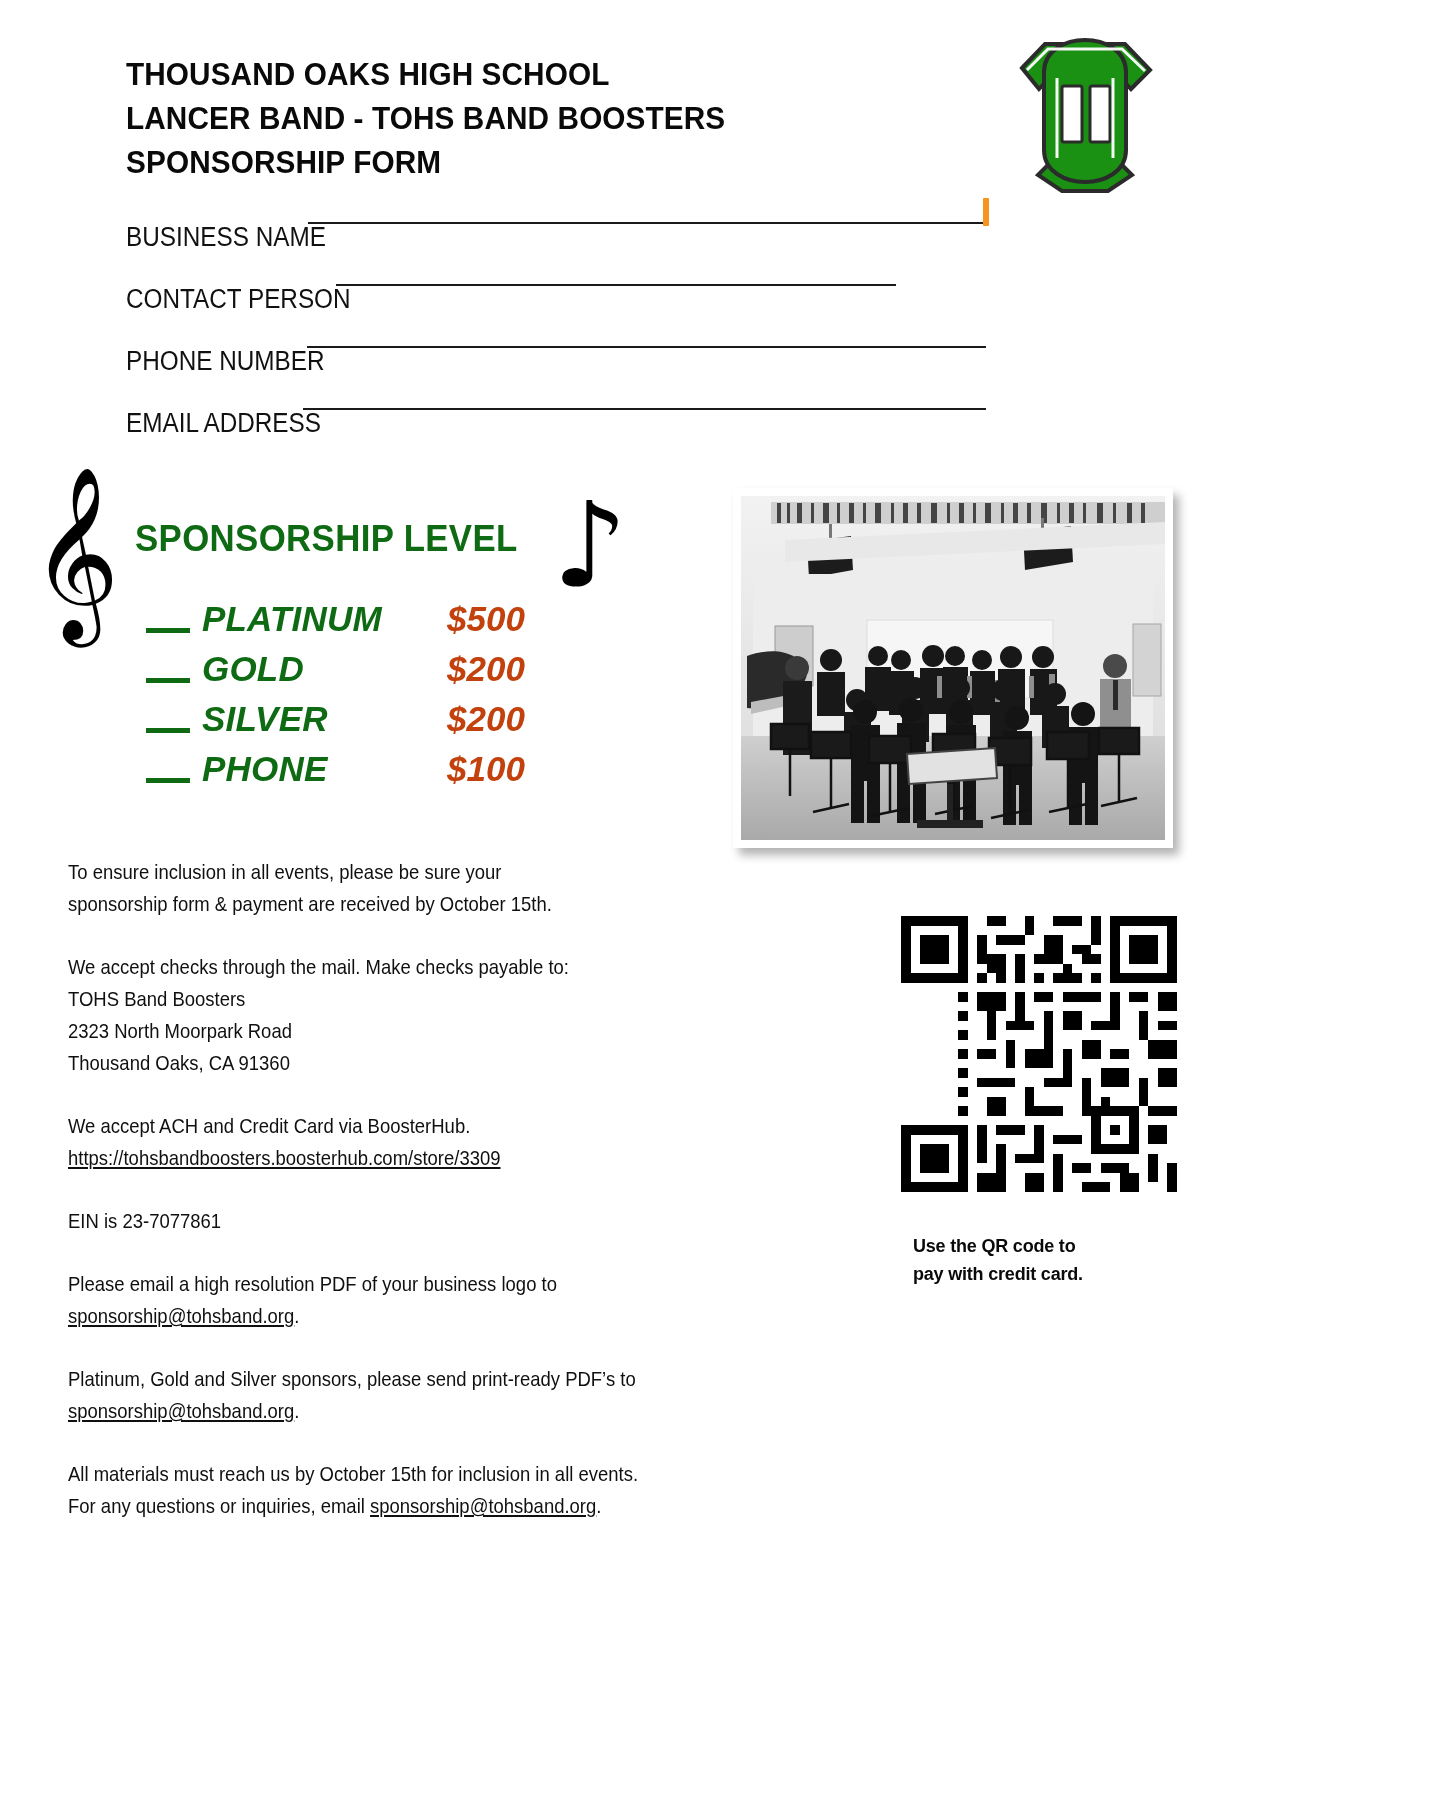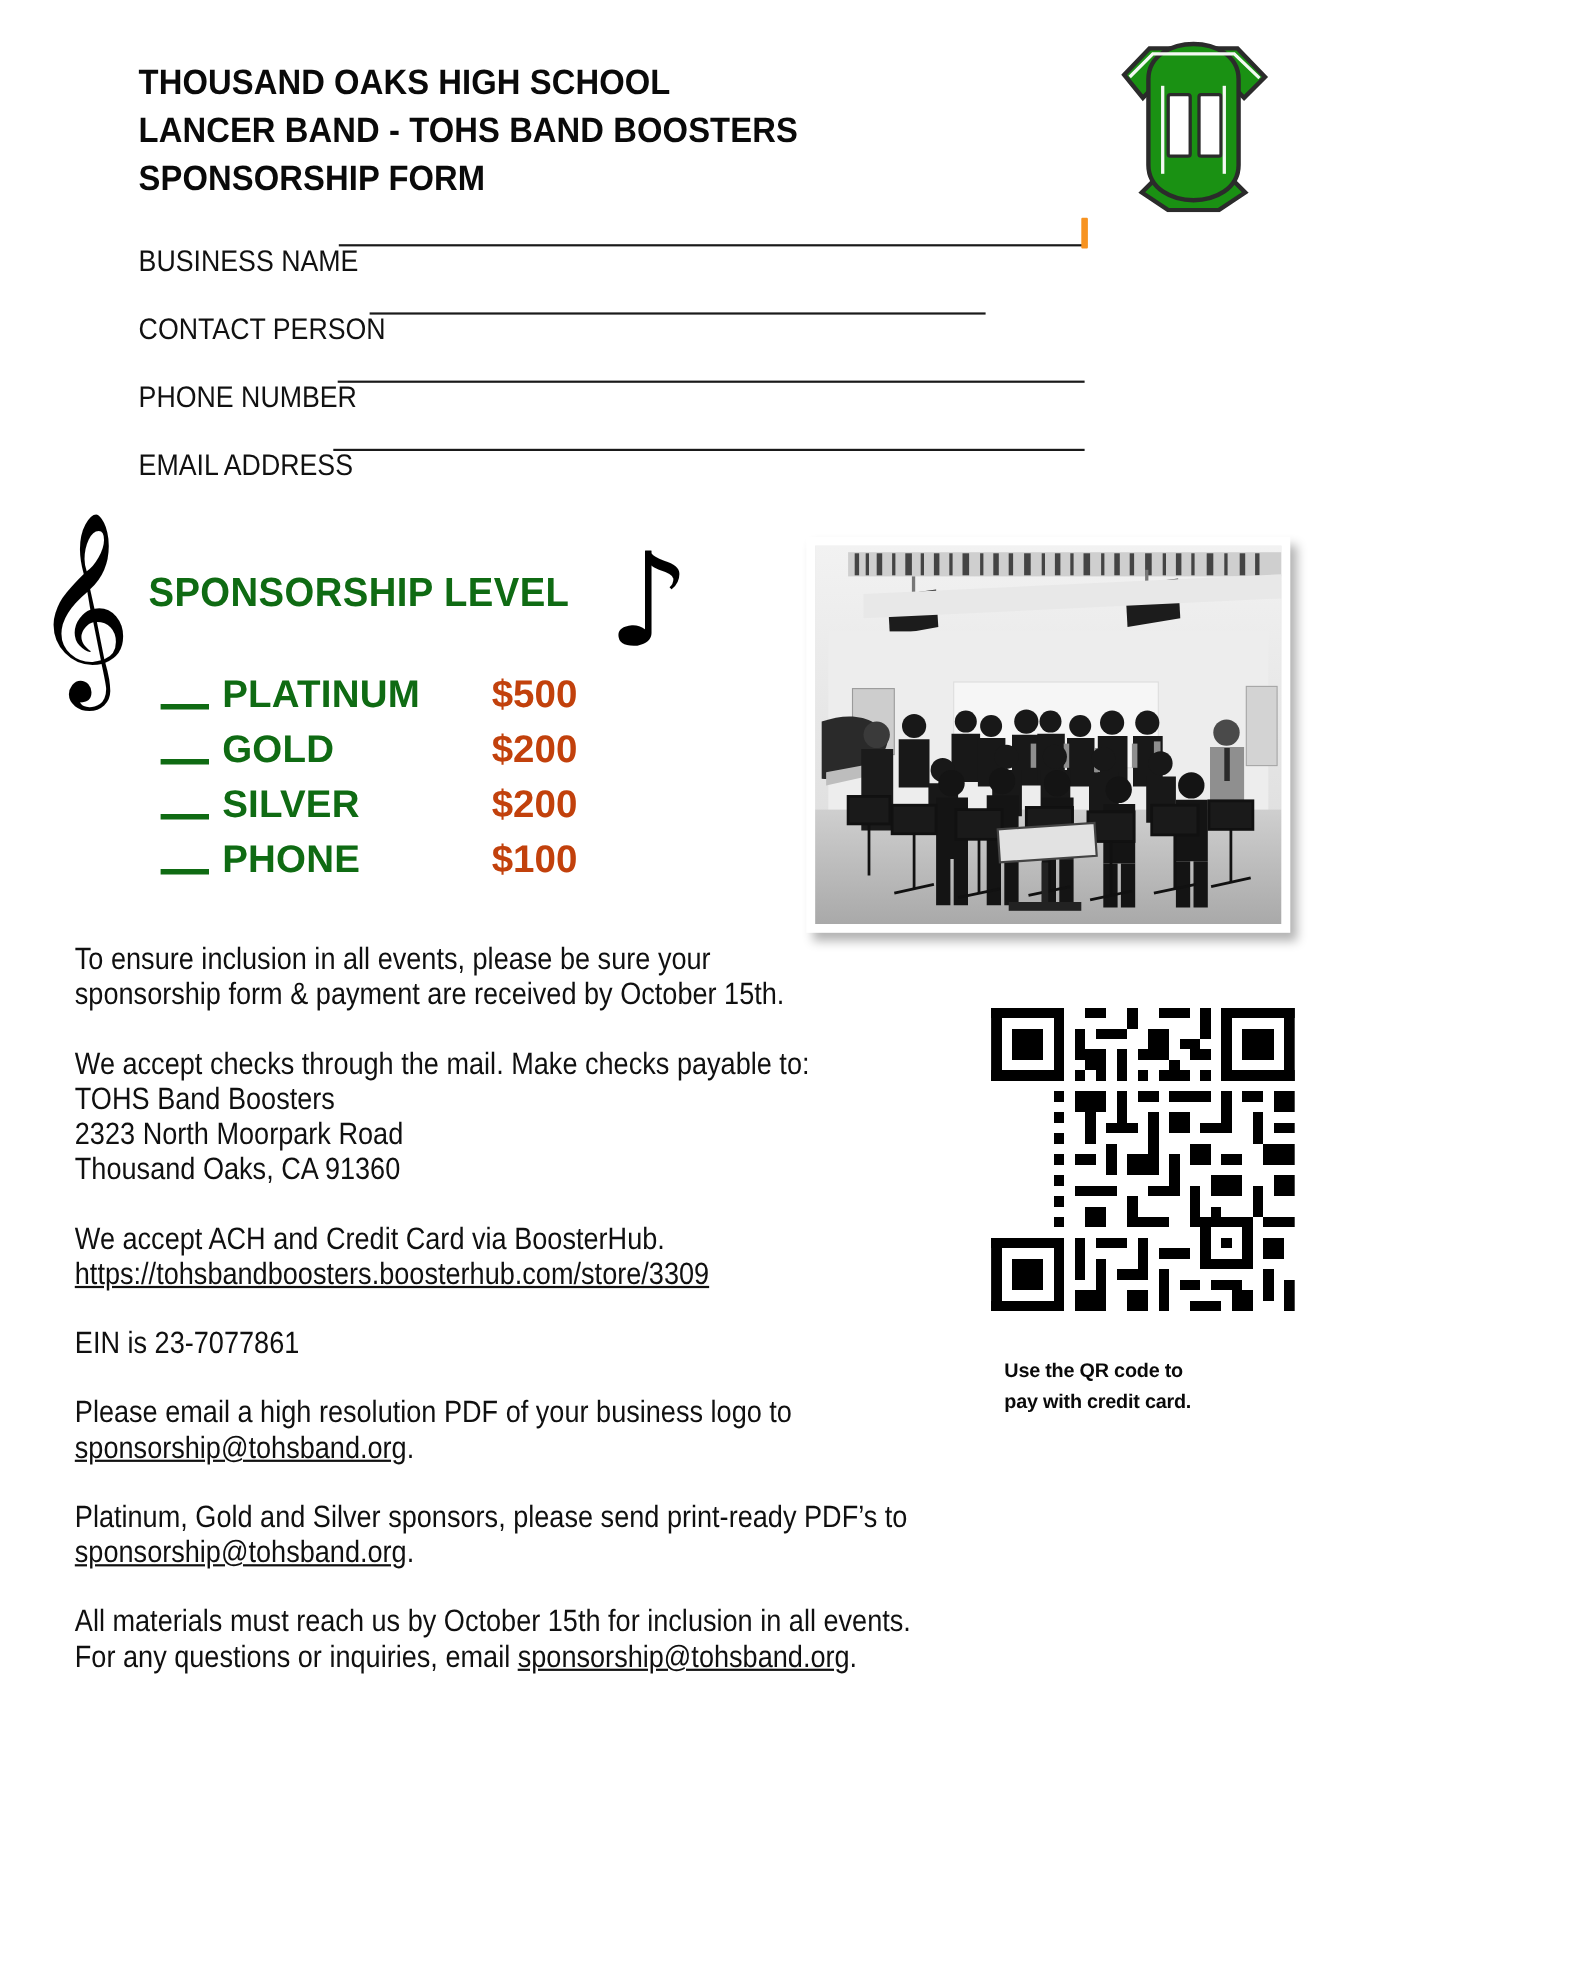--- a/index.html
+++ b/index.html
@@ -120,22 +120,23 @@
     letter-spacing: 0.4px;
     color: #0f6b13;
     transform: scaleX(0.94);
     transform-origin: left top;
     white-space: nowrap;
   }
 
   .levels {
     position: absolute;
     left: 140px;
-    top: 612px;
+    top: 599px;
     width: 470px;
+    font-style: italic;
   }
   .level-row {
     display: flex;
     align-items: baseline;
     height: 50px;
     position: relative;
   }
   .level-blank {
     width: 62px;
     flex: 0 0 62px;
@@ -209,21 +210,21 @@
     letter-spacing: -0.2px;
   }
 
   
   .body-copy {
     position: absolute;
     left: 68px;
     top: 856px;
     width: 790px;
     font-family: "Liberation Sans", sans-serif;
-    font-size: 28px;
+    font-size: 21px;
     line-height: 32px;
     color: #101010;
   }
   .body-copy p {
     transform: scaleX(0.88);
     transform-origin: left top;
     width: 113.6%;
     margin: 0;
   }
   .para-gap { height: 31px; }

